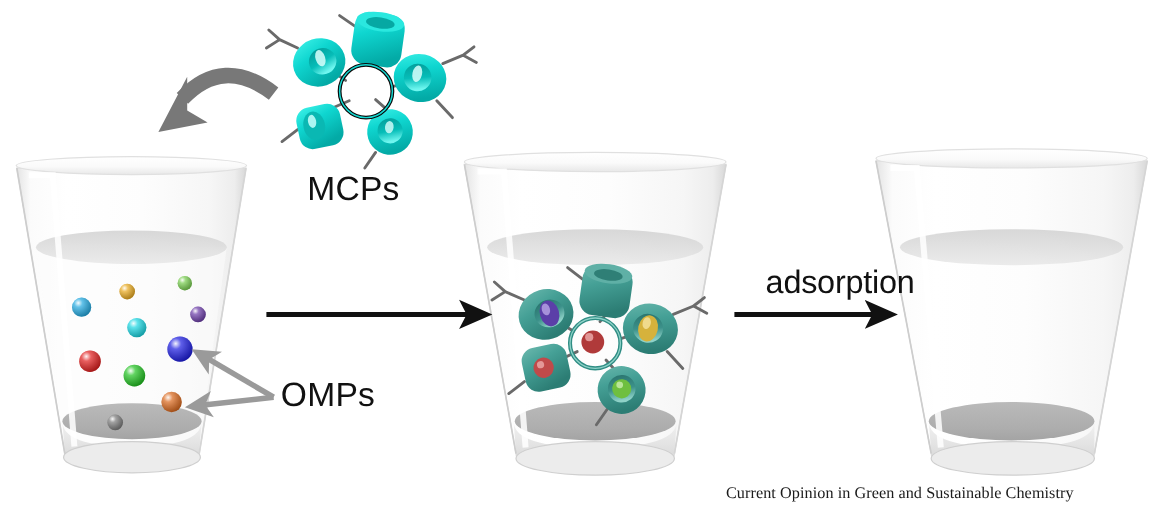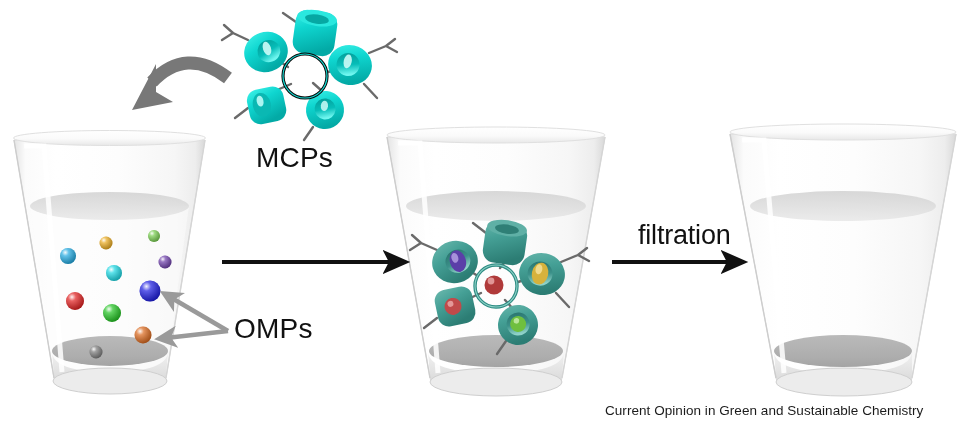--- a/index.html
+++ b/index.html
@@ -303,21 +303,21 @@
     <line x1="222" y1="262" x2="396" y2="262" stroke="#111111" stroke-width="4.2" marker-end="url(#blkArrow)"></line>
     <line x1="612" y1="262" x2="734" y2="262" stroke="#111111" stroke-width="4.2" marker-end="url(#blkArrow)"></line>
 
     <g>
       <line x1="228" y1="331" x2="170" y2="297" stroke="#9a9a9a" stroke-width="4.6" marker-end="url(#gryArrow)"></line>
       <line x1="228" y1="331" x2="166" y2="338" stroke="#9a9a9a" stroke-width="4.6" marker-end="url(#gryArrow)"></line>
     </g>
   </svg>
 
 
-  <div class="txt label-process" style="left:638px; top:222px;">filtration</div>
+  <div class="txt label-process" style="left:638px; top:222px;">adsorption</div>
 
   <div class="txt label-species" style="left:256px; top:144px;">MCPs</div>
 
   <div class="txt label-species" style="left:234px; top:315px;">OMPs</div>
 
-  <div class="txt journal-caption" style="left:605px; top:404px;">Current Opinion in Green and Sustainable Chemistry</div>
+  <div class="txt journal-caption" style="left:605px; top:404px;font-family:Liberation Serif, serif;">Current Opinion in Green and Sustainable Chemistry</div>
 
 </div>
 
 </body></html>

